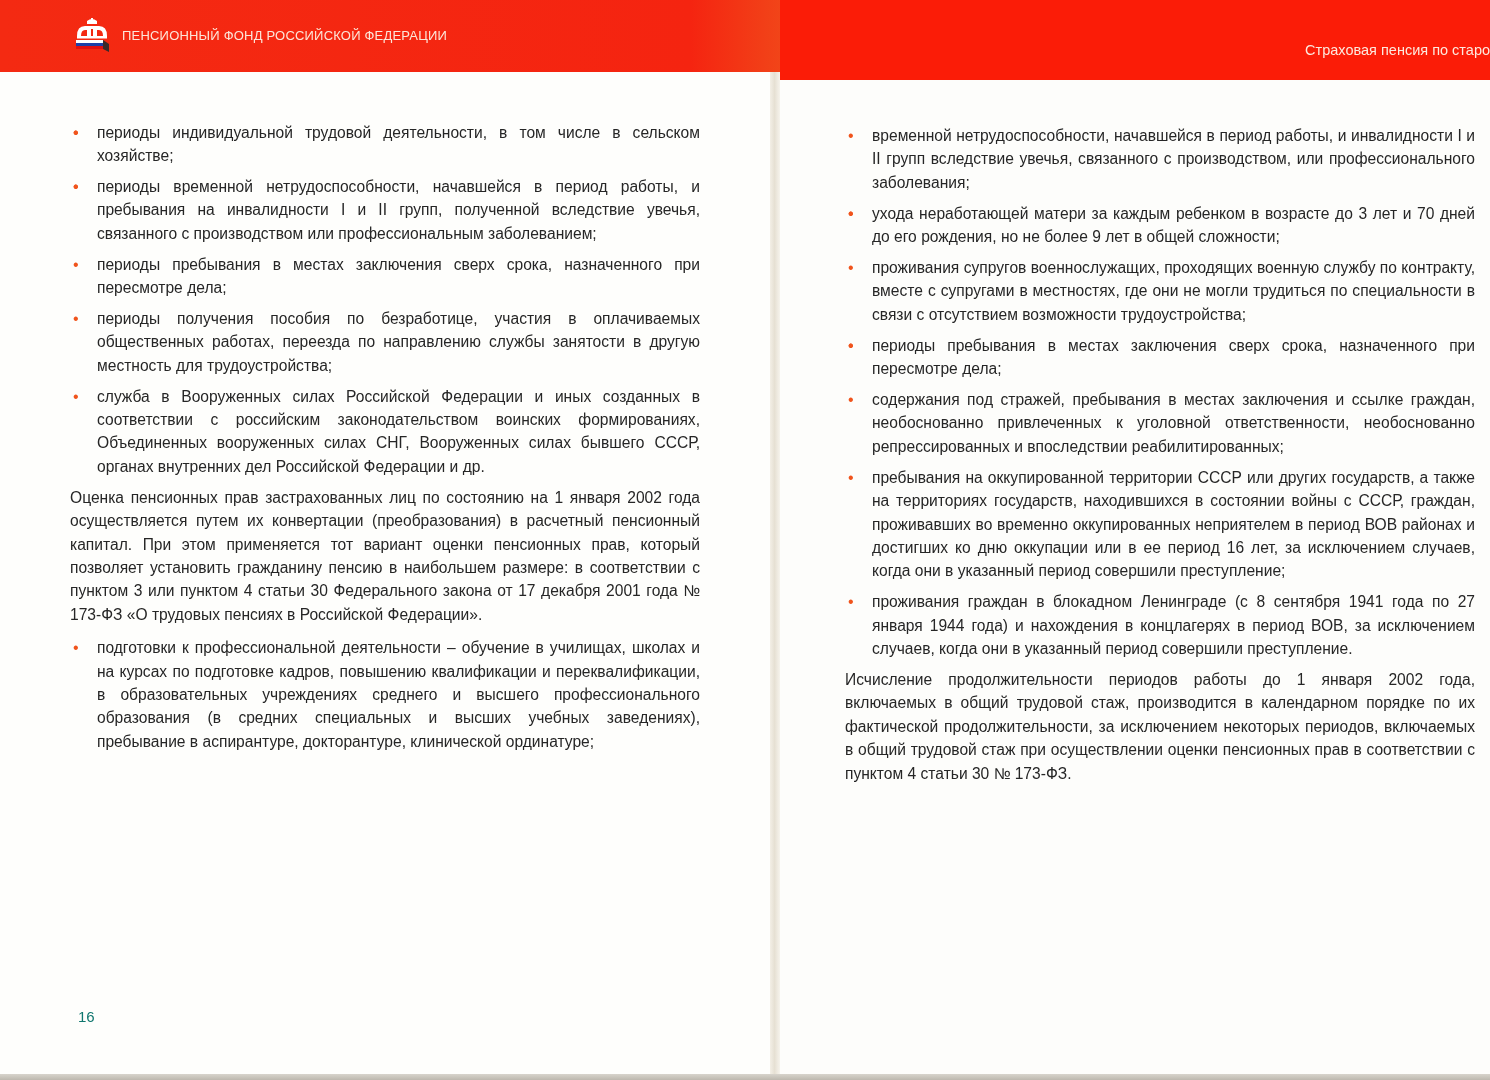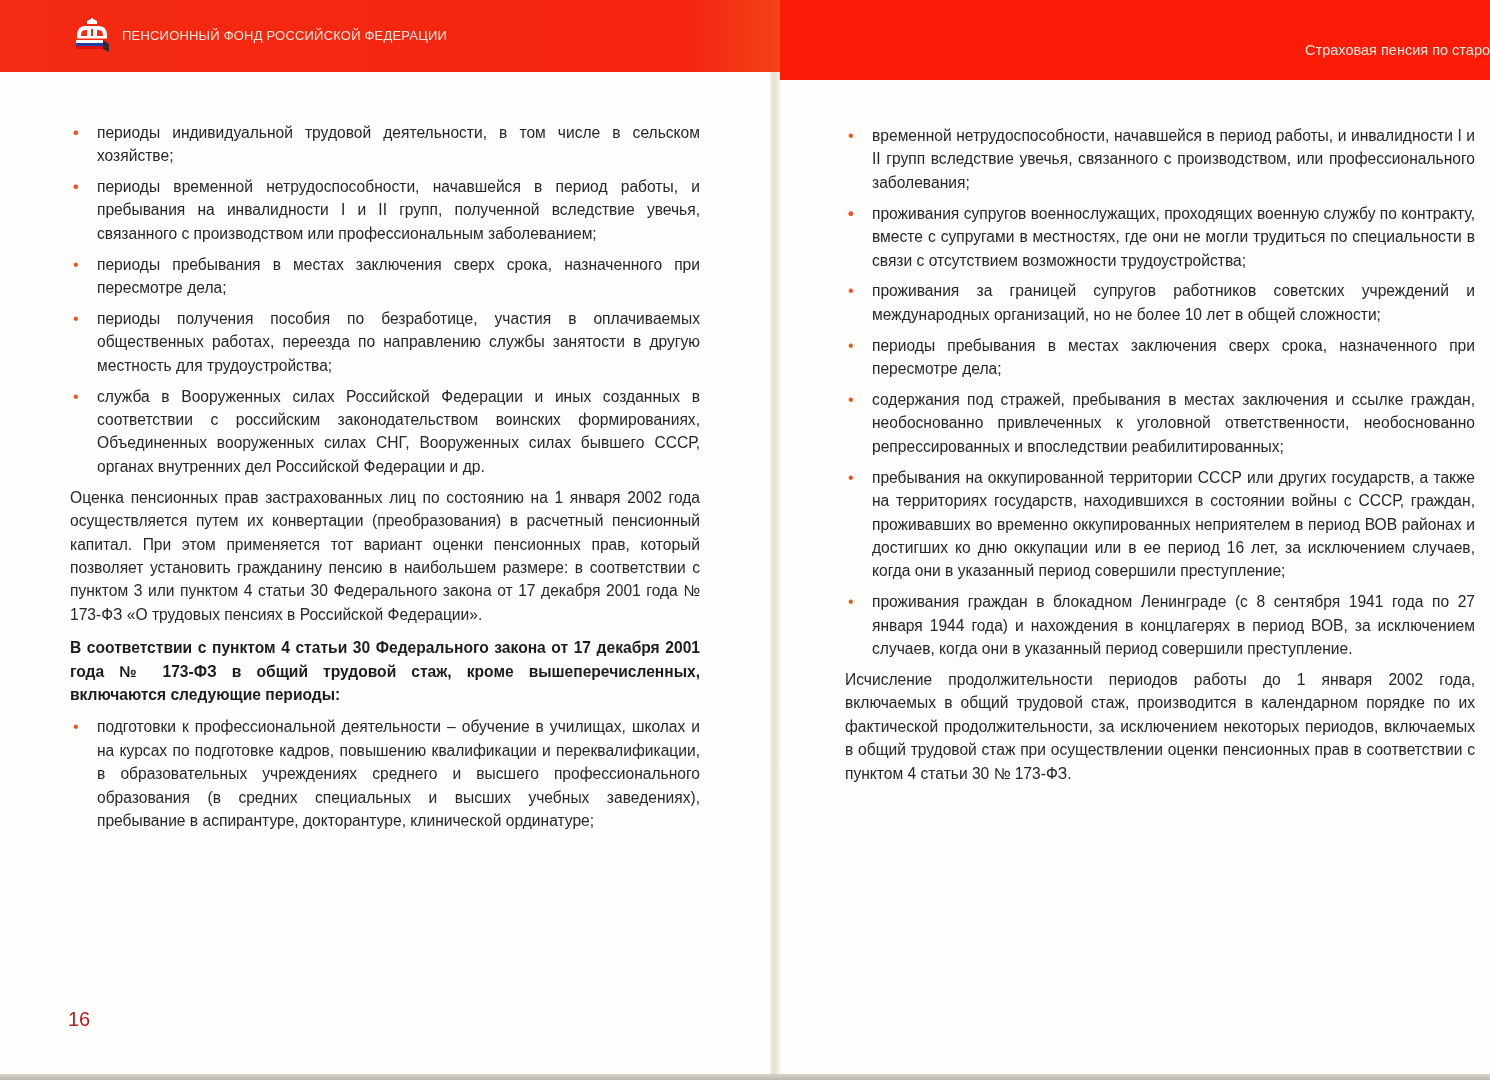--- a/index.html
+++ b/index.html
@@ -47,22 +47,22 @@
   ul.bullets { list-style: none; margin: 0; padding: 0; }
   ul.bullets li {
     position: relative; padding-left: 27px; margin-bottom: 7.5px;
   }
   ul.bullets li .dot {
     position: absolute; left: 3px; top: 0; color: #f0541c; font-size: 16px;
   }
   p.para { margin: 7px 0 10px 0; }
   p.bold-para { margin: 10px 0 9px 0; font-weight: bold; color: #1c1c1c; }
   .page-number {
-    position: absolute; left: 68px; top: 1008px;
-    font-size: 20px; color: #b91c1c;
+    position: absolute; left: 78px; top: 1008px;
+    font-size: 15px; color: #0f766e;
   }
   .bottom-edge {
     position: absolute; left: 0; top: 1074px; width: 1490px; height: 6px;
     background: linear-gradient(to bottom, #d8d4cc, #bdb8ae);
   }
 </style>
 </head>
 <body>
 
 <div class="page page-left"></div>
@@ -94,35 +94,34 @@
   <ul class="bullets">
     <li><span class="dot">•</span></li>
     <li><span class="dot">•</span><span>периоды индивидуальной трудовой деятельности, в том числе в сельском хозяйстве;</span></li>
     <li><span class="dot">•</span></li>
     <li><span class="dot">•</span><span>периоды временной нетрудоспособности, начавшейся в период работы, и пребывания на инвалидности I и II групп, полученной вследствие увечья, связанного с производством или профессиональным заболеванием;</span></li>
     <li><span class="dot">•</span><span>периоды пребывания в местах заключения сверх срока, назначенного при пересмотре дела;</span></li>
     <li><span class="dot">•</span><span>периоды получения пособия по безработице, участия в оплачиваемых общественных работах, переезда по направлению службы занятости в другую местность для трудоустройства;</span></li>
     <li><span class="dot">•</span><span>служба в Вооруженных силах Российской Федерации и иных созданных в соответствии с российским законодательством воинских формированиях, Объединенных вооруженных силах СНГ, Вооруженных силах бывшего СССР, органах внутренних дел Российской Федерации и др.</span></li>
   </ul>
   <p class="para">Оценка пенсионных прав застрахованных лиц по состоянию на 1 января 2002 года осуществляется путем их конвертации (преобразования) в расчетный пенсионный капитал. При этом применяется тот вариант оценки пенсионных прав, который позволяет установить гражданину пенсию в наибольшем размере: в соответствии с пунктом 3 или пунктом 4 статьи 30 Федерального закона от 17 декабря 2001 года № 173-ФЗ «О трудовых пенсиях в Российской Федерации».</p>
-  <p class="bold-para">В соответствии с пунктом 4 статьи 30 Федерального закона от 17 декабря 2001 года № 173-ФЗ в общий трудовой стаж, кроме вышеперечисленных, включаются следующие периоды:</p>
   <ul class="bullets">
     <li><span class="dot">•</span><span>подготовки к профессиональной деятельности – обучение в училищах, школах и на курсах по подготовке кадров, повышению квалификации и переквалификации, в образовательных учреждениях среднего и высшего профессионального образования (в средних специальных и высших учебных заведениях), пребывание в аспирантуре, докторантуре, клинической ординатуре;</span></li>
   </ul>
 </div>
 
 <span class="page-number">16</span>
 
 <div class="col col-right">
   <ul class="bullets">
     <li><span class="dot">•</span><span>временной нетрудоспособности, начавшейся в период работы, и инвалидности I и II групп вследствие увечья, связанного с производством, или профессионального заболевания;</span></li>
     <li><span class="dot">•</span></li>
+    <li><span class="dot">•</span><span>ухода неработающей матери за каждым ребенком в возрасте до 3 лет и 70 дней до его рождения, но не более 9 лет в общей сложности;</span></li>
+    <li><span class="dot">•</span><span>проживания супругов военнослужащих, проходящих военную службу по контракту, вместе с супругами в местностях, где они не могли трудиться по специальности в связи с отсутствием возможности трудоустройства;</span></li>
     <li><span class="dot">•</span></li>
-    <li><span class="dot">•</span><span>проживания супругов военнослужащих, проходящих военную службу по контракту, вместе с супругами в местностях, где они не могли трудиться по специальности в связи с отсутствием возможности трудоустройства;</span></li>
-    <li><span class="dot">•</span><span>проживания за границей супругов работников советских учреждений и международных организаций, но не более 10 лет в общей сложности;</span></li>
     <li><span class="dot">•</span><span>периоды пребывания в местах заключения сверх срока, назначенного при пересмотре дела;</span></li>
     <li><span class="dot">•</span><span>содержания под стражей, пребывания в местах заключения и ссылке граждан, необоснованно привлеченных к уголовной ответственности, необоснованно репрессированных и впоследствии реабилитированных;</span></li>
     <li><span class="dot">•</span><span>пребывания на оккупированной территории СССР или других государств, а также на территориях государств, находившихся в состоянии войны с СССР, граждан, проживавших во временно оккупированных неприятелем в период ВОВ районах и достигших ко дню оккупации или в ее период 16 лет, за исключением случаев, когда они в указанный период совершили преступление;</span></li>
     <li><span class="dot">•</span><span>проживания граждан в блокадном Ленинграде (с 8 сентября 1941 года по 27 января 1944 года) и нахождения в концлагерях в период ВОВ, за исключением случаев, когда они в указанный период совершили преступление.</span></li>
   </ul>
   <p class="para">Исчисление продолжительности периодов работы до 1 января 2002 года, включаемых в общий трудовой стаж, производится в календарном порядке по их фактической продолжительности, за исключением некоторых периодов, включаемых в общий трудовой стаж при осуществлении оценки пенсионных прав в соответствии с пунктом 4 статьи 30 № 173-ФЗ.</p>
 </div>
 
 <div class="bottom-edge"></div>
 

